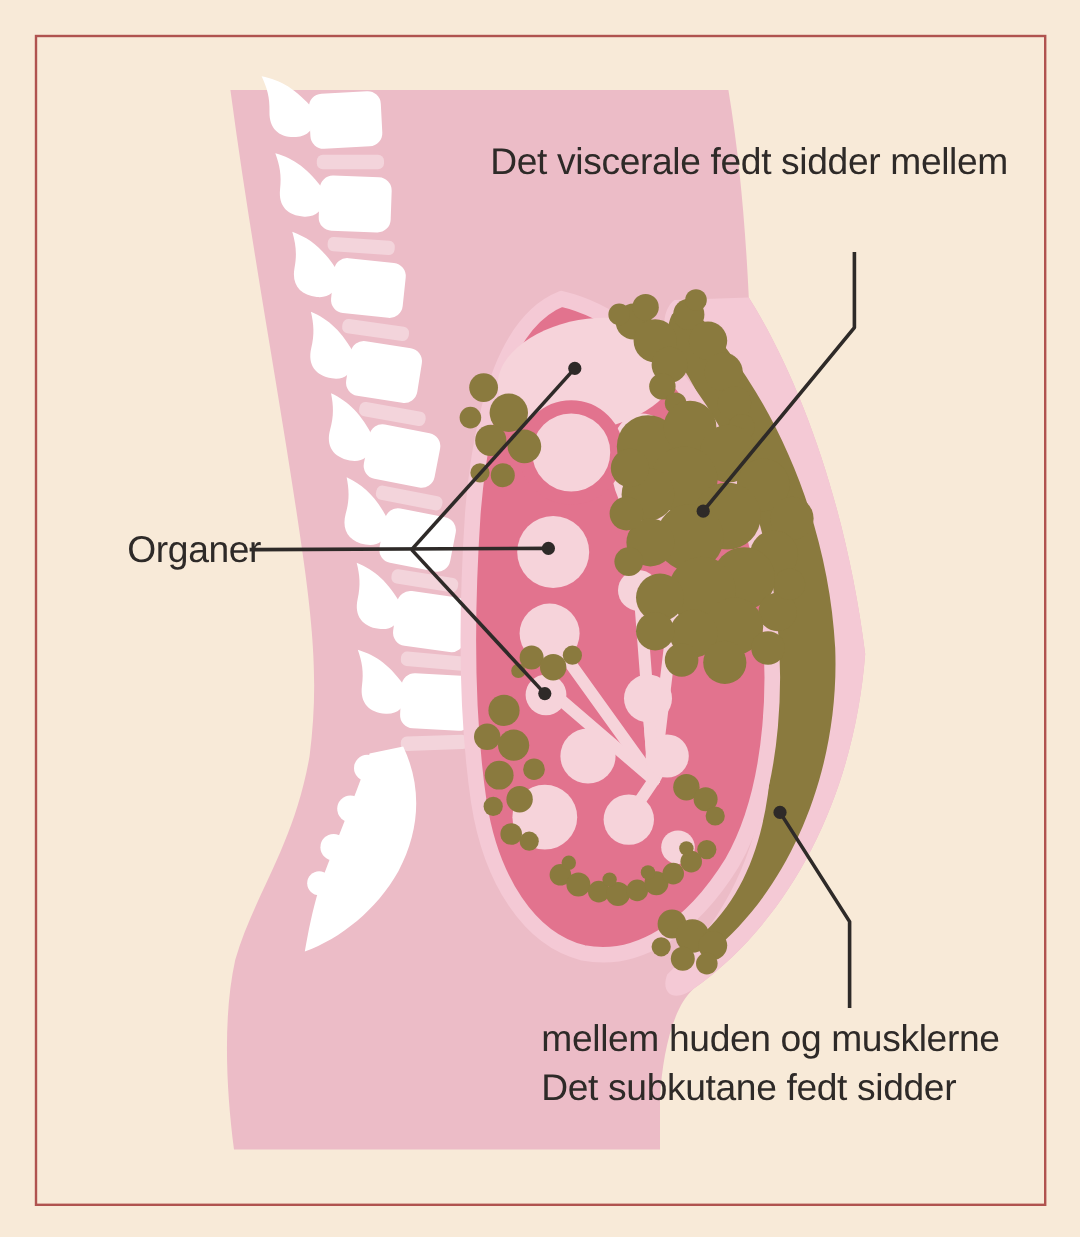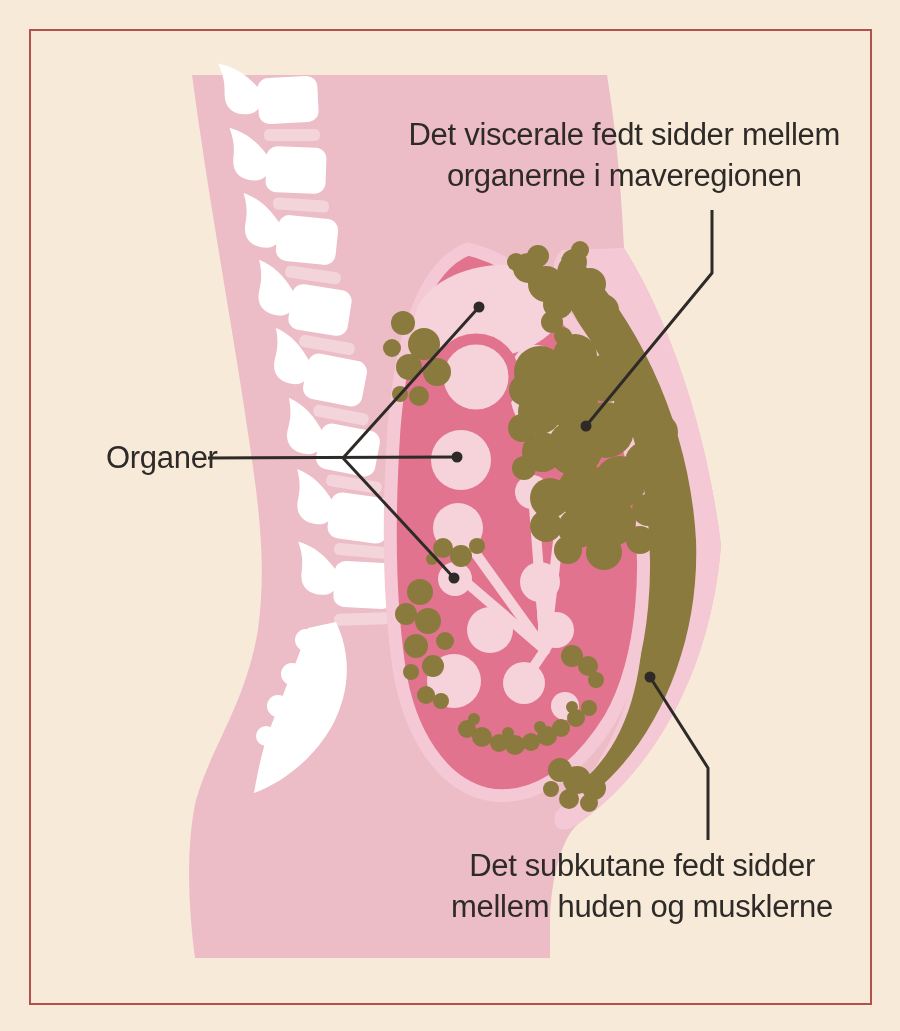--- a/index.html
+++ b/index.html
@@ -8,21 +8,21 @@
     background:var(--bg,#f8ead8);
     font-family:"Liberation Sans",sans-serif;
   }
   #artwork{position:absolute;left:0;top:0;}
   .label{
     position:absolute;
     font-size:31px;line-height:41px;font-weight:400;
     letter-spacing:-0.3px;color:var(--ink,#2e2a28);
     white-space:nowrap;
   }
-  .label.right{text-align:center;}
+  .label.right{text-align:left;}
   
   .body-fill{fill:var(--body,#ecbcc7);}
   .skin-fill{fill:var(--skin,#f4c9d5);}
   .fat-fill{fill:var(--fat,#8a7a3e);}
   .cavity-fill{fill:var(--cavity,#e2738e);stroke:var(--skin,#f4c9d5);stroke-width:13;}
   .organ-fill{fill:var(--organ,#f6d3da);}
   .bone-fill{fill:var(--bone,#ffffff);}
   .disc-fill{fill:var(--disc,#f3d4db);}
   .stem{stroke:var(--organ,#f6d3da);stroke-width:10;stroke-linecap:round;fill:none;}
   .ring{fill:var(--organ,#f6d3da);stroke:var(--cavity,#e2738e);stroke-width:11;}
@@ -274,23 +274,22 @@
         <polyline class="leader" points="650,677 708,768 708,840"></polyline>
         <circle class="dot" cx="650" cy="677" r="5.5"></circle>
       </g>
     </g>
 
     <rect class="frame" x="30" y="30" width="841" height="974"></rect>
   </svg>
 
   <div class="label right" style="right:60px;top:114px;">
     <div>Det viscerale fedt sidder mellem</div>
-    <div>organerne i maveregionen</div>
   </div>
 
   <div class="label" style="left:78px;top:437px;margin-left:28px;">Organer</div>
 
   <div class="label right" style="right:67px;top:845px;">
+    <div>mellem huden og musklerne</div>
     <div>Det subkutane fedt sidder</div>
-    <div>mellem huden og musklerne</div>
   </div>
 
 </div>
 
 </body></html>

